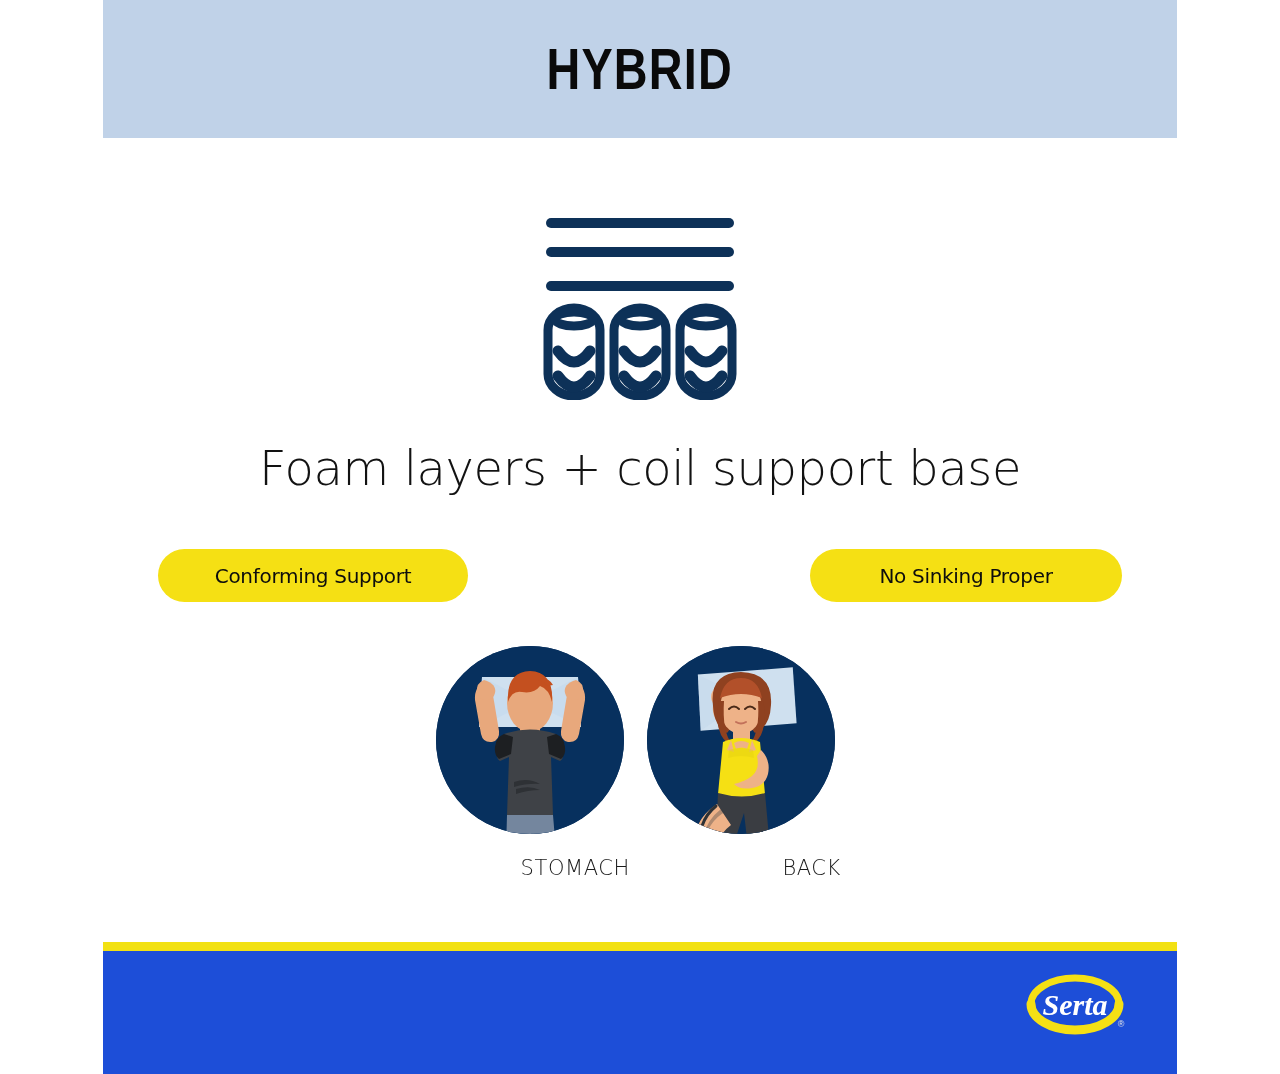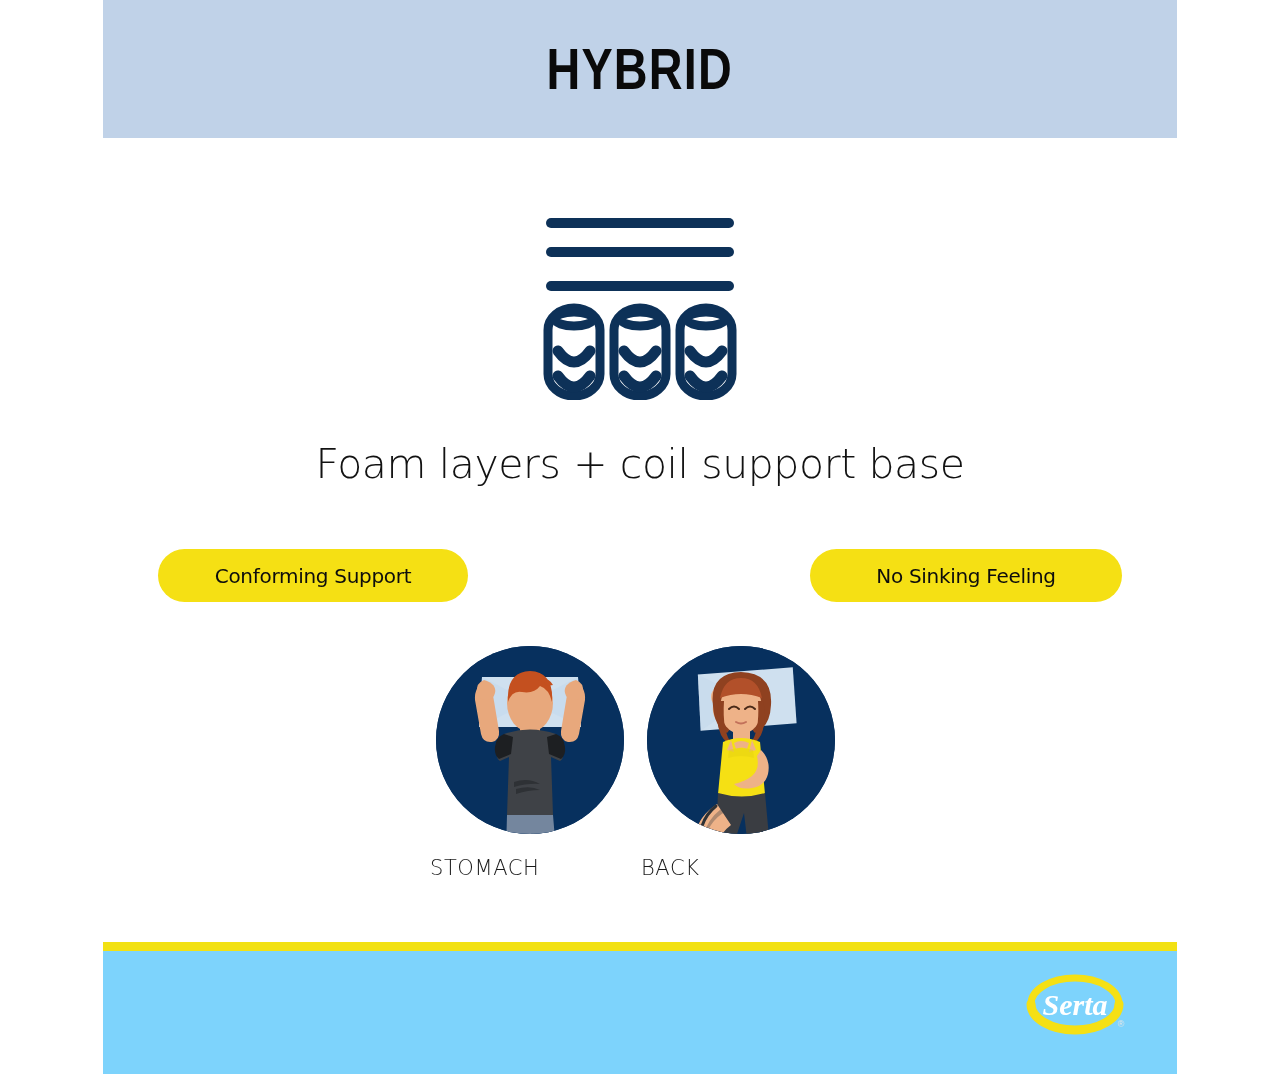--- a/index.html
+++ b/index.html
@@ -68,21 +68,21 @@
 
   
   .subtitle {
     position: absolute;
     left: 0;
     top: 440px;
     width: 1074px;
     text-align: center;
     font-family: "DejaVu Sans", sans-serif;
     font-weight: 300;
-    font-size: 41px;
+    font-size: 48px;
     letter-spacing: -0.4px;
     color: #121212;
     white-space: nowrap;
   }
 
   
   .pill-row {
     position: absolute;
     left: 55px;
     top: 549px;
@@ -118,21 +118,21 @@
   .positions {
     position: absolute;
     left: 0;
     top: 646px;
     width: 1074px;
     height: 270px;
   }
   .position {
     position: absolute;
     width: 200px;
-    text-align: left;
+    text-align: right;
   }
   .position.p0 { left: 327px; }
   .position.p1 { left: 538px; }
   .pos-circle {
     width: 188px;
     height: 188px;
     margin: 0 auto;
     border-radius: 50%;
     background: #07305e;
     overflow: hidden;
@@ -155,21 +155,21 @@
     width: 1074px;
     height: 9px;
     background: #f2e113;
   }
   .footer {
     position: absolute;
     left: 0;
     top: 951px;
     width: 1074px;
     height: 123px;
-    background: #7dd3fc;
+    background: #1d4ed8;
   }
   .logo {
     position: absolute;
     right: 48px;
     top: 18px;
     width: 104px;
     height: 70px;
   }
 </style>
 </head>
@@ -214,21 +214,21 @@
       </svg>
     </div>
 
     <div class="subtitle">Foam layers + coil support base</div>
 
     <div class="pill-row">
       <div class="pill">
         <span class="pill-label">Conforming Support</span>
       </div>
       <div class="pill">
-        <span class="pill-label">No Sinking Feeling</span>
+        <span class="pill-label">No Sinking Proper</span>
       </div>
     </div>
 
     <div class="positions">
 
       <div class="position p0">
         <div class="pos-circle">
           <svg width="188" height="188" viewBox="0 0 188 188" aria-hidden="true">
             <rect width="188" height="188" fill="#07305e"></rect>
 

